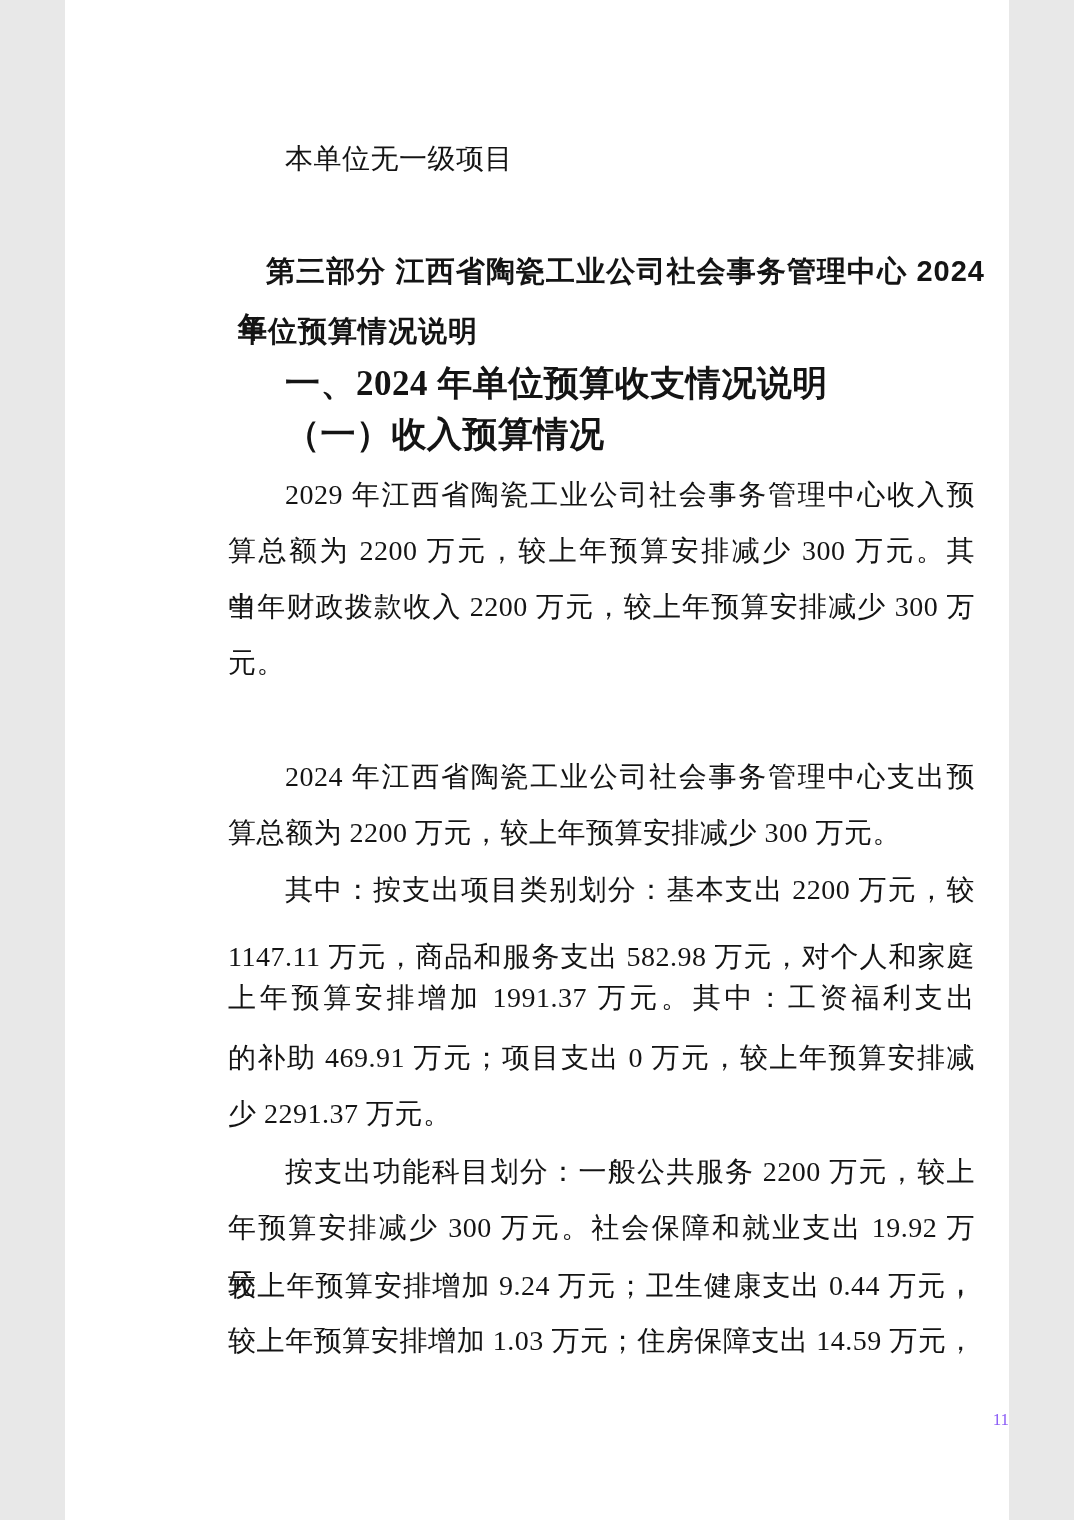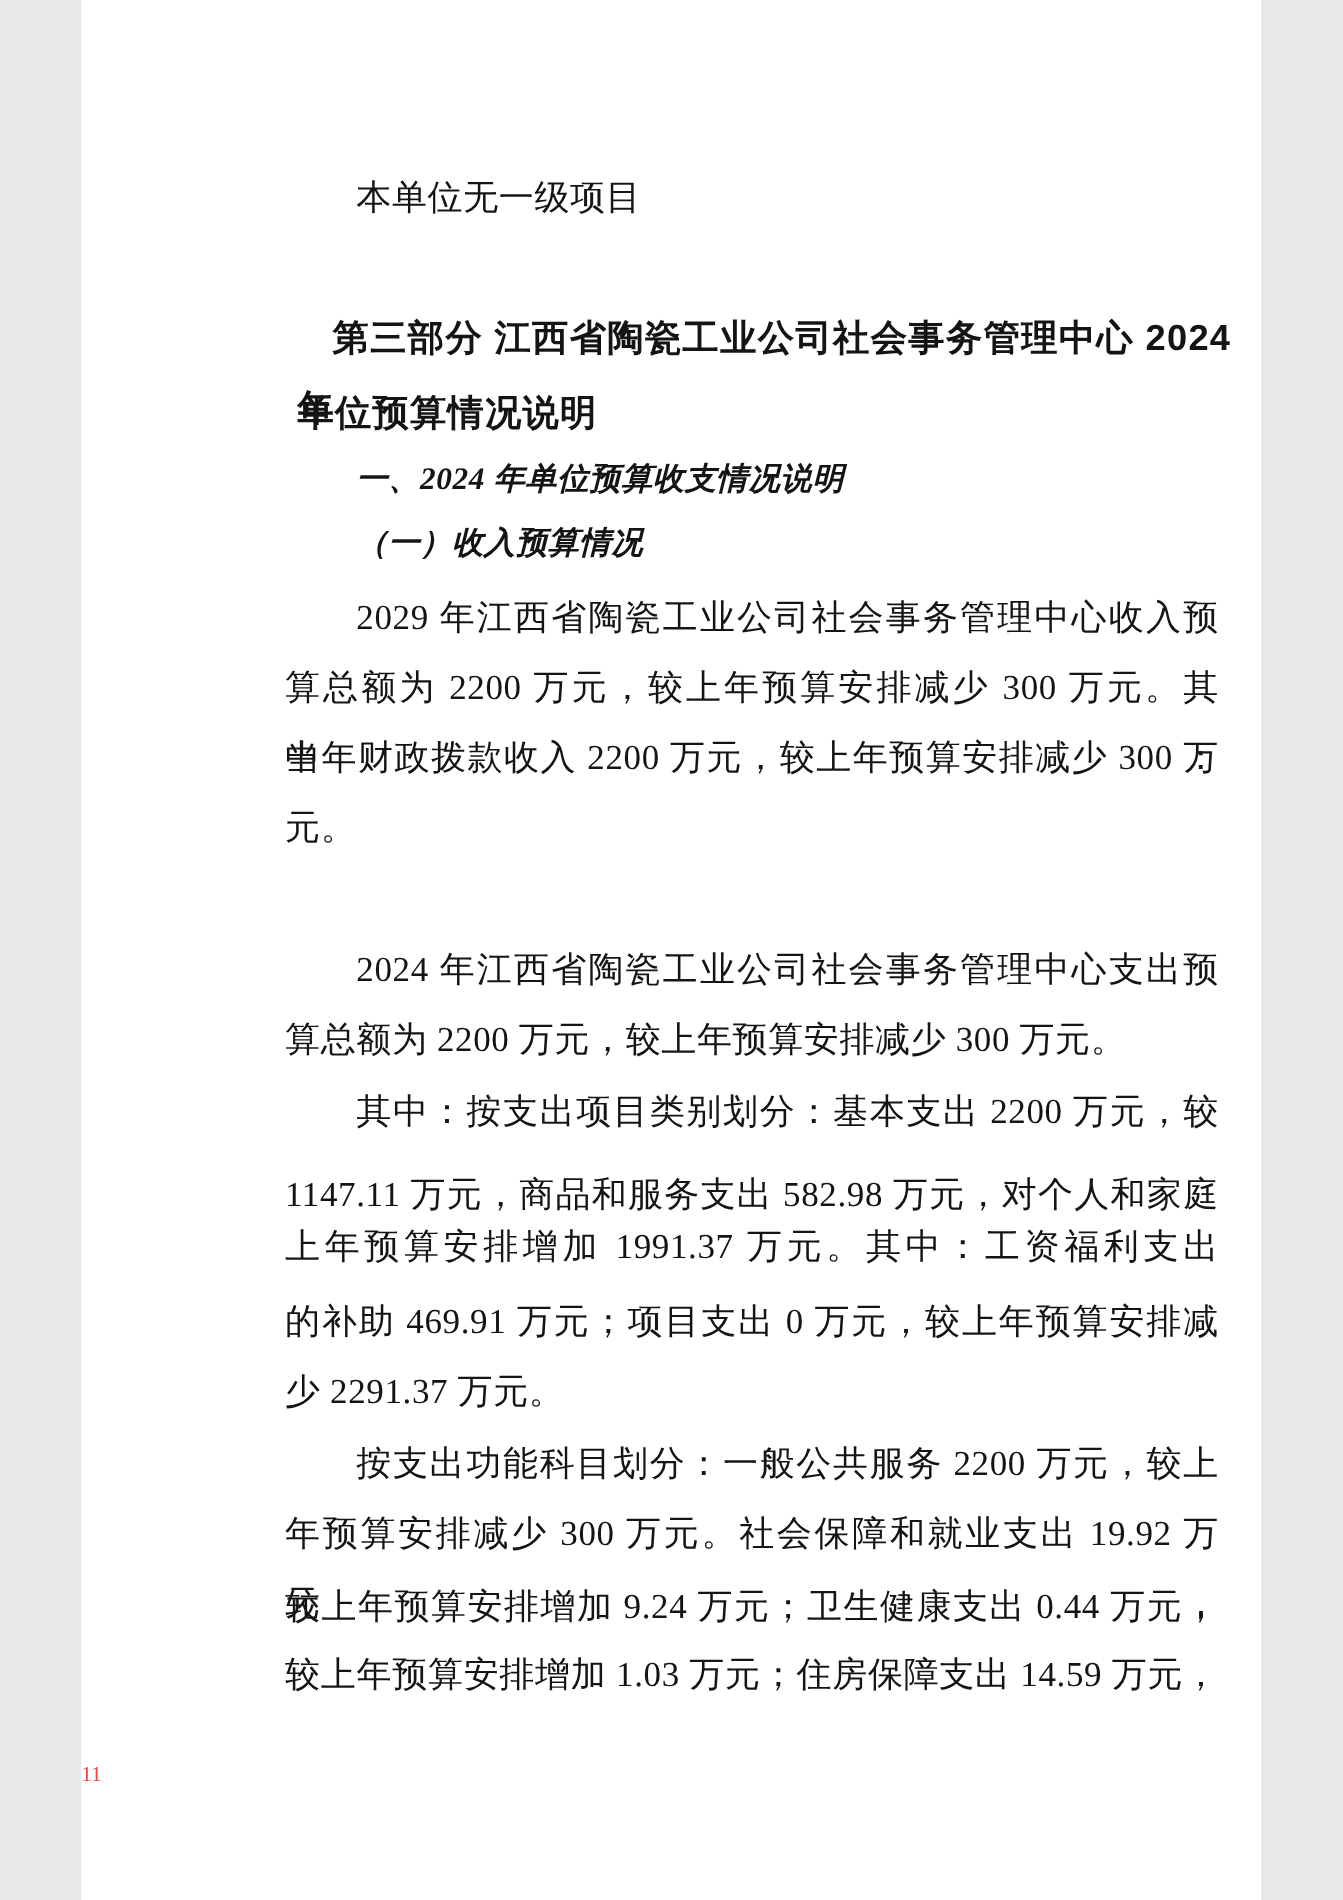--- a/index.html
+++ b/index.html
@@ -39,34 +39,33 @@
   }
   .part-heading {
     font-family: "Liberation Sans", "DejaVu Sans", sans-serif;
     font-weight: bold;
     font-size: 29px;
     letter-spacing: 1px;
     margin-left: 10px;
   }
   .sub-heading {
     font-weight: bold;
-    font-size: 25px;
-    font-style: italic;
+    font-size: 35px;
   }
   .page-number {
     position: absolute;
     left: 0;
     width: 100%;
     top: 1405px;
     height: 30px;
     line-height: 30px;
-    text-align: left;
+    text-align: right;
     font-size: 17px;
     font-family: "Liberation Serif", "DejaVu Serif", serif;
-    color: #ef4444;
+    color: #8b5cf6;
   }
 </style>
 </head>
 <body>
 
 <div class="page">
 
   <div class="line indent" style="top:131px">本单位无一级项目</div>
 
   <div class="line part-heading indent-sm justify" style="top:243px">第三部分 江西省陶瓷工业公司社会事务管理中心 2024 年</div>

